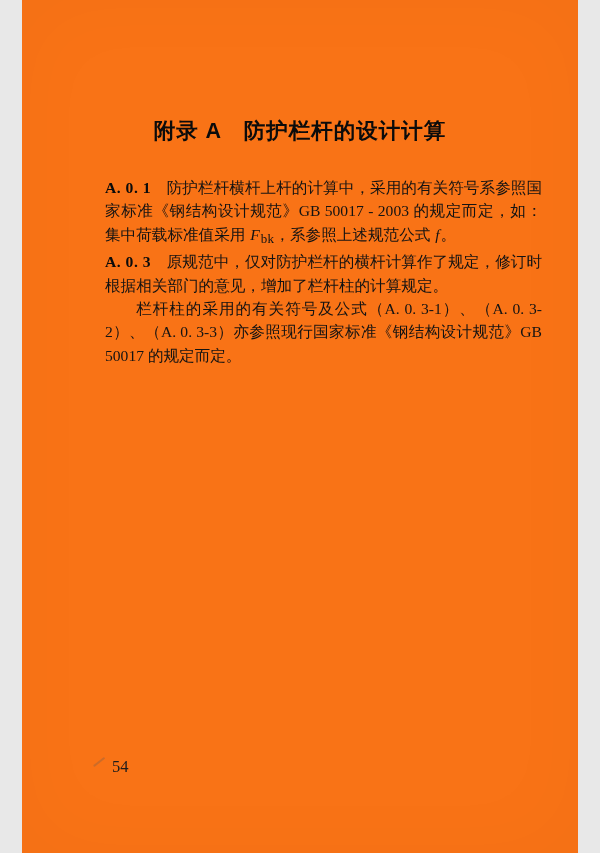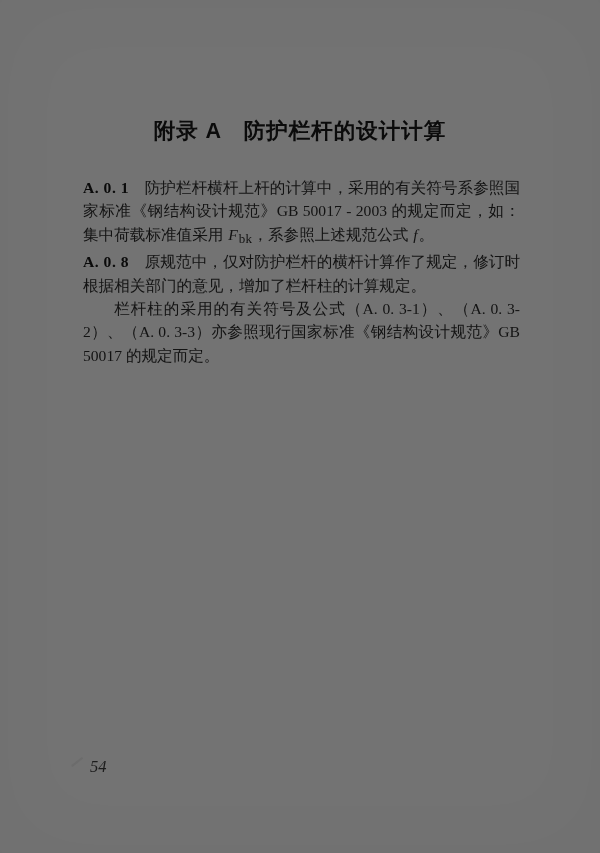--- a/index.html
+++ b/index.html
@@ -1,21 +1,21 @@
 <!DOCTYPE html>
 <html><head>
 <meta charset="utf-8">
 <style>
   html, body { margin: 0; padding: 0; background: #e8e8e8; }
   .page {
     position: relative;
-    width: 600px;
+    width: 556px;
     height: 853px;
     margin: 0 auto;
-    background: #737373;
+    background: #f97316;
     box-shadow: inset 0 0 90px rgba(0,0,0,0.028);
     font-family: "Liberation Serif", "DejaVu Serif", serif;
     color: #131313;
     overflow: hidden;
   }
   .doc-title {
     position: absolute;
     top: 116px;
     left: 0;
     width: 100%;
@@ -47,21 +47,20 @@
   .run-italic { font-style: italic; padding: 0 1px; }
   .run-subscript {
     font-size: 13px;
     vertical-align: -3px;
     letter-spacing: 0.3px;
   }
   .page-number {
     position: absolute;
     left: 90px;
     top: 757px;
-    font-style: italic;
     font-size: 16.5px;
     color: #1d1d1d;
   }
   .scan-mark {
     position: absolute;
     left: 70px;
     top: 761px;
     width: 14px;
     height: 1.5px;
     background: rgba(90, 90, 90, 0.28);
@@ -70,20 +69,20 @@
   }
 </style>
 </head>
 <body>
 
 <div class="page">
   <div class="doc-title">附录 A　防护栏杆的设计计算</div>
 
   <div class="content">
       <p class="para"><span class="run-bold">A. 0. 1</span><span class="run-normal">　防护栏杆横杆上杆的计算中，采用的有关符号系参照国家标准《钢结构设计规范》GB 50017 - 2003 的规定而定，如：集中荷载标准值采用 </span><span class="run-italic">F</span><span class="run-subscript">bk</span><span class="run-normal">，系参照上述规范公式 </span><span class="run-italic">f</span><span class="run-normal">。</span></p>
-      <p class="para"><span class="run-bold">A. 0. 8</span><span class="run-normal">　原规范中，仅对防护栏杆的横杆计算作了规定，修订时根据相关部门的意见，增加了栏杆柱的计算规定。</span></p>
+      <p class="para"><span class="run-bold">A. 0. 3</span><span class="run-normal">　原规范中，仅对防护栏杆的横杆计算作了规定，修订时根据相关部门的意见，增加了栏杆柱的计算规定。</span></p>
       <p class="para indent"><span class="run-normal">栏杆柱的采用的有关符号及公式（A. 0. 3-1）、（A. 0. 3-2）、（A. 0. 3-3）亦参照现行国家标准《钢结构设计规范》GB 50017 的规定而定。</span></p>
     </div>
 
   <div class="scan-mark"></div>
 
   <div class="page-number">54</div>
 </div>
 
 </body></html>

